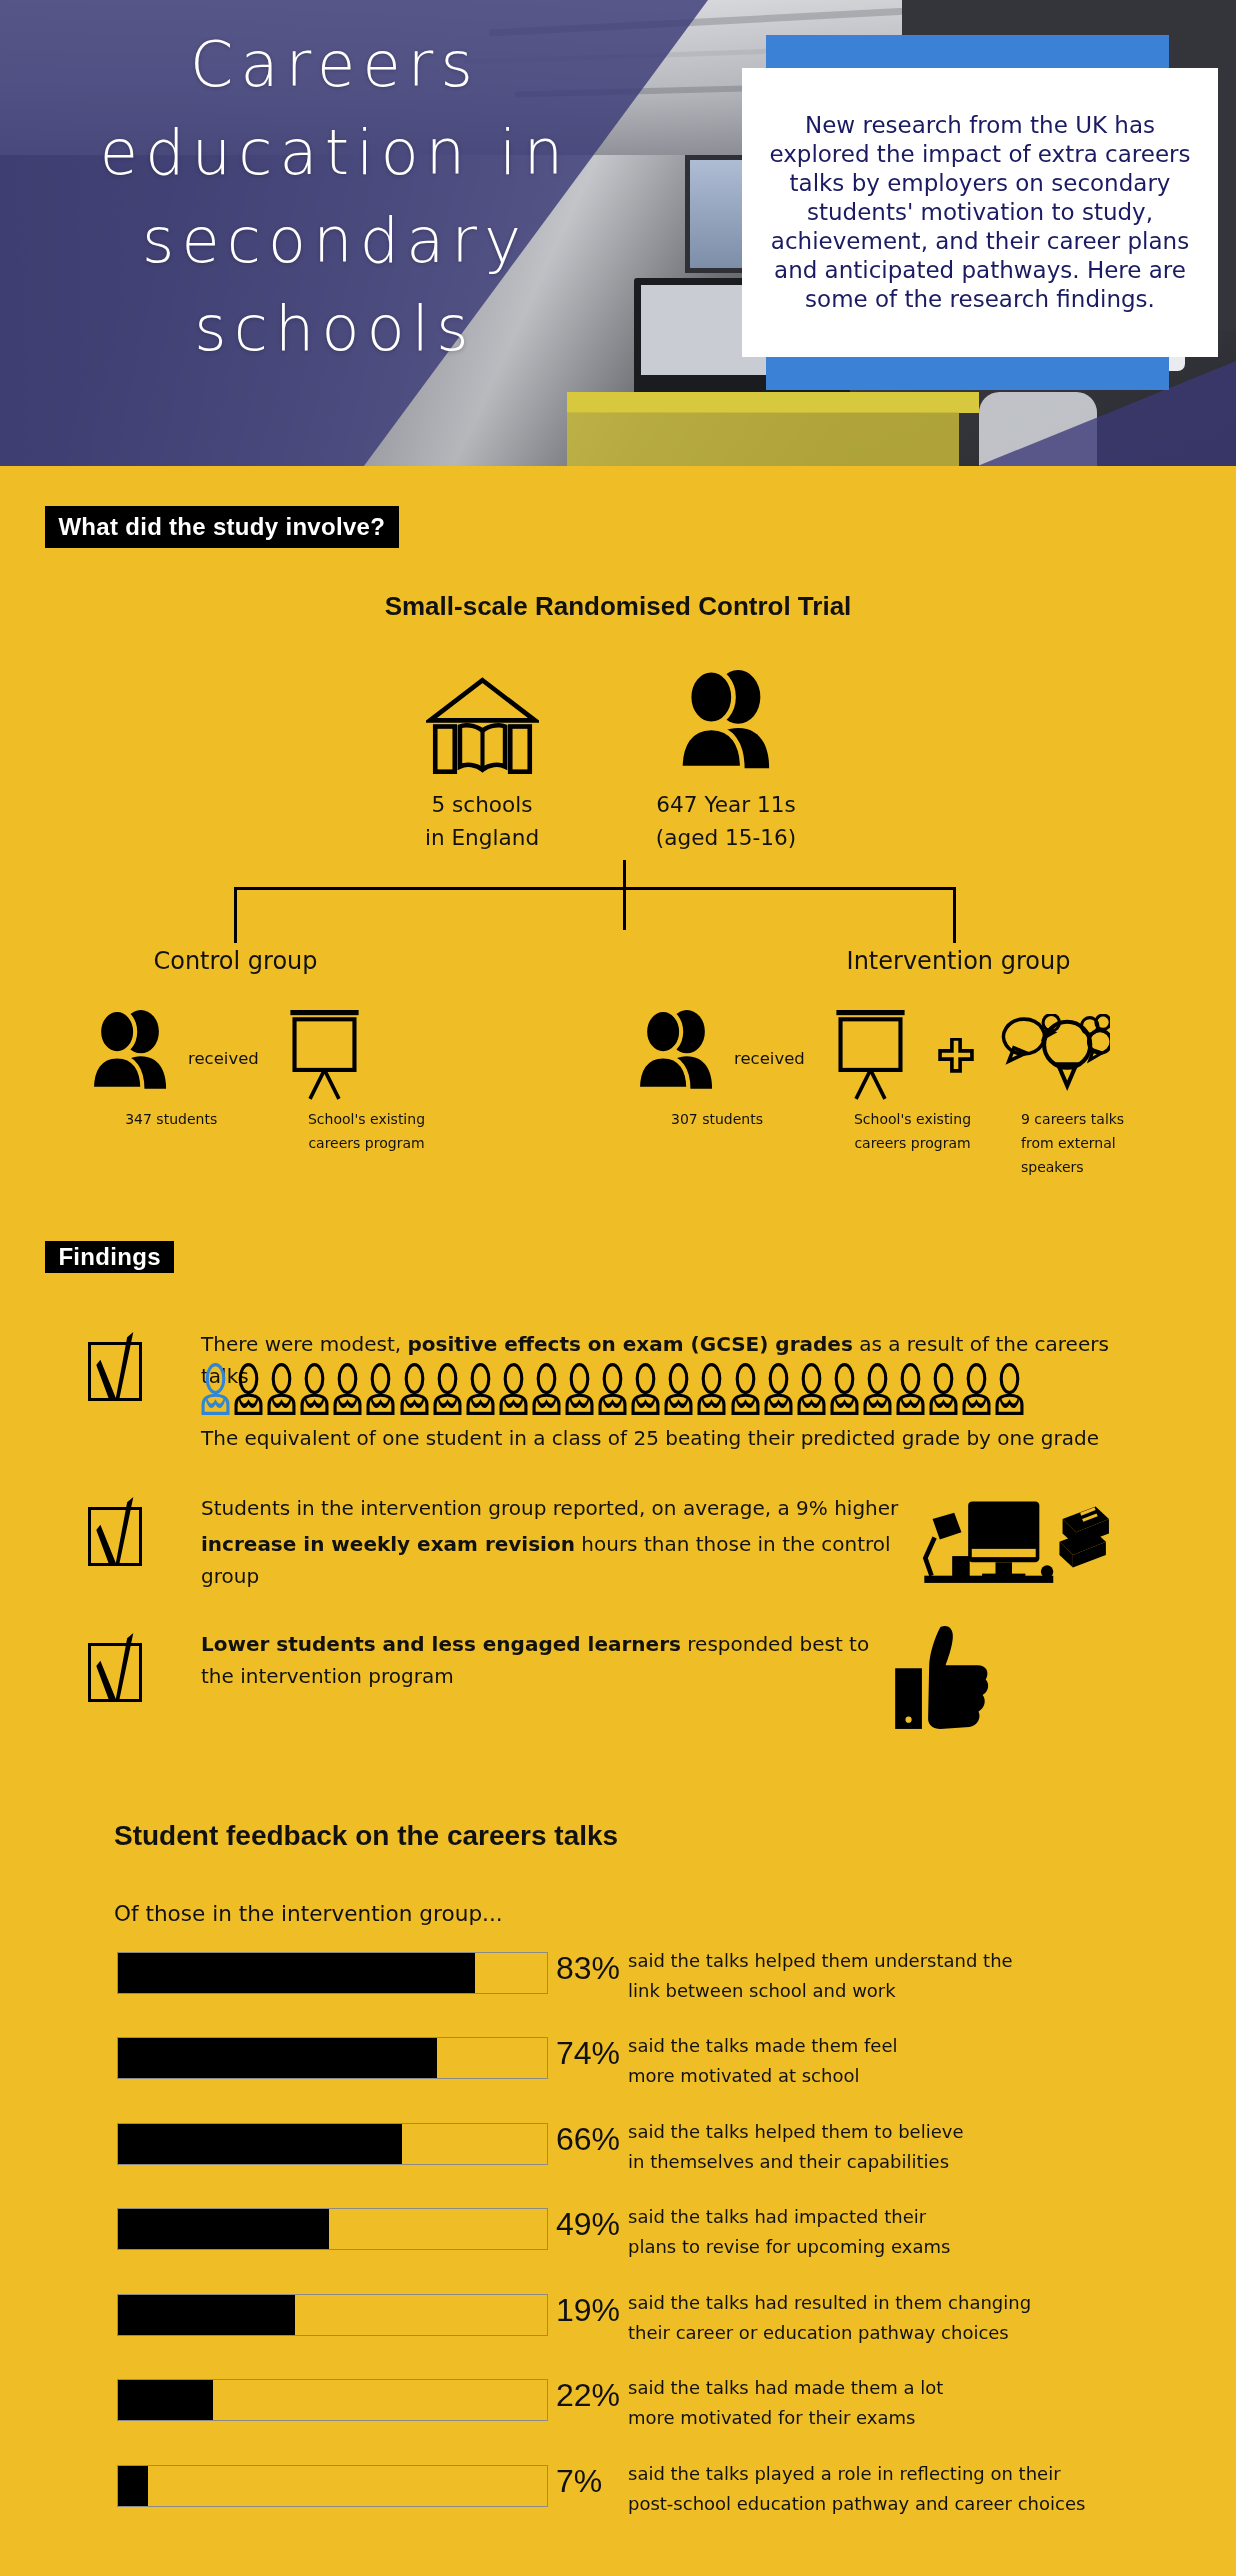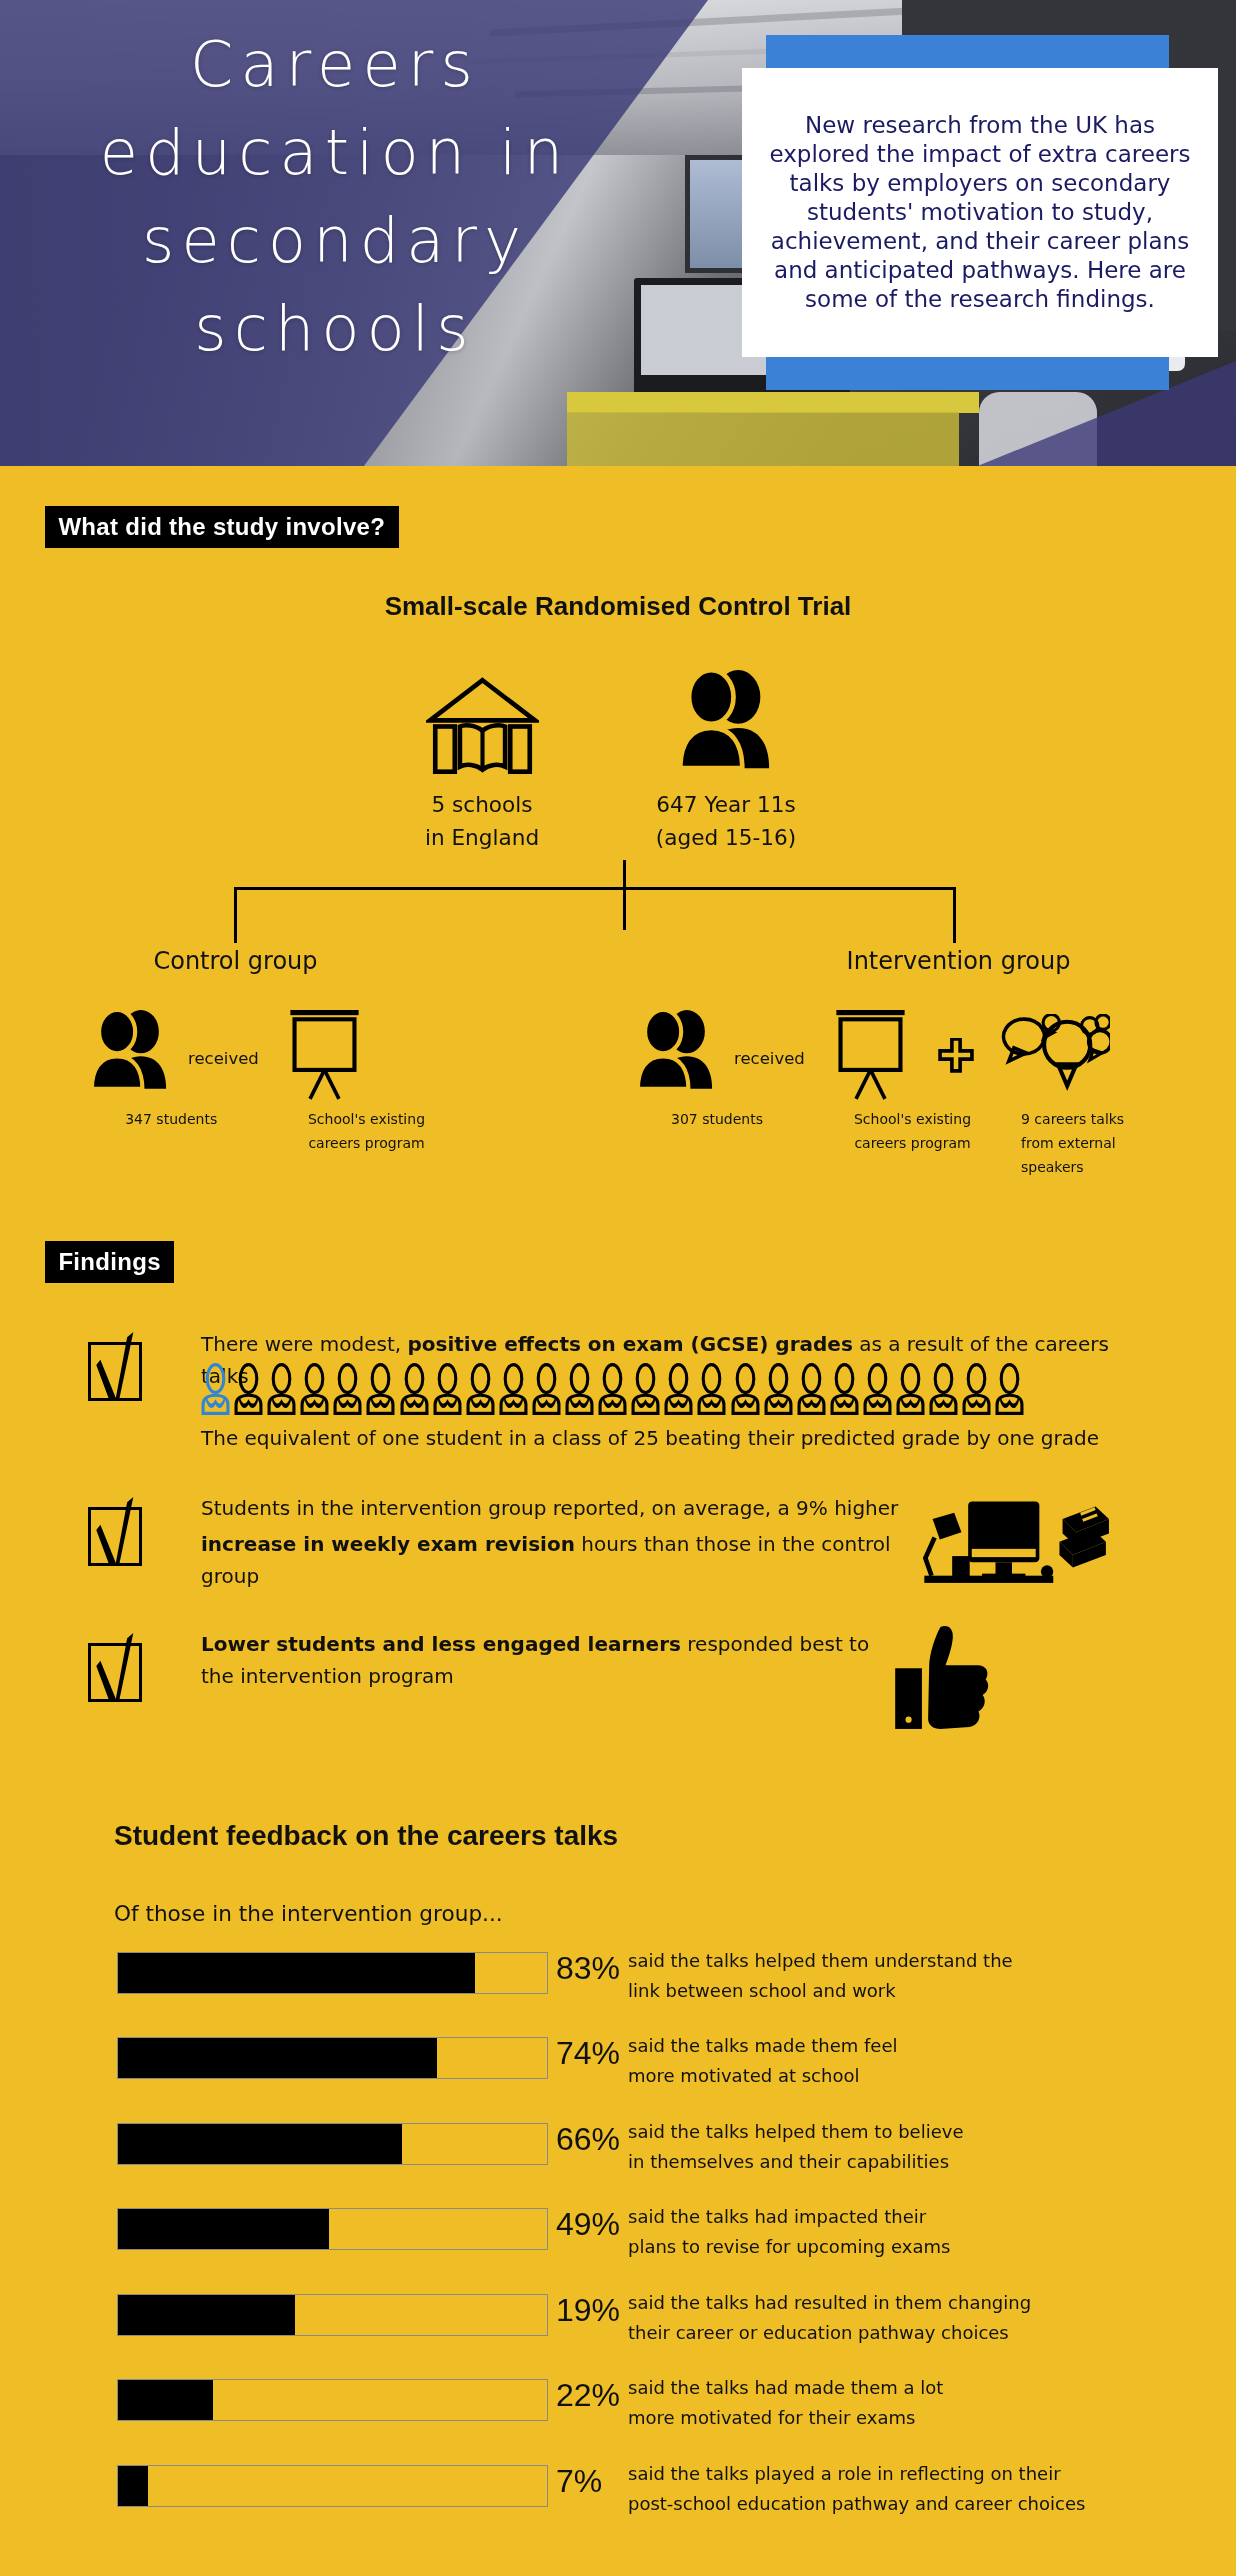--- a/index.html
+++ b/index.html
@@ -84,21 +84,21 @@
     background:#EFBE26;
   }
 
   .section-tag {
     position:absolute; background:#000; color:#fff;
     font-weight:700; letter-spacing:0.3px;
     display:flex; align-items:center;
     font-family:"Liberation Sans", sans-serif;
   }
   #tag-study { left:45px; top:506px; height:42px; padding:0 13.4px; font-size:24px; }
-  #tag-findings { left:45px; top:1241px; height:42px; padding:0 13.4px; font-size:24px; }
+  #tag-findings { left:45px; top:1241px; height:32px; padding:0 13.4px; font-size:24px; }
 
   .rct-title {
     position:absolute; left:0; top:591px; width:1236px; text-align:center;
     font-size:26px; font-weight:700; color:#111;
     font-family:"Liberation Sans", sans-serif;
   }
 
   
   .icon-school { position:absolute; left:426px; top:675px; width:113px; height:103px; }
   .icon-people-top { position:absolute; left:670px; top:670px; width:111px; height:106px; }

